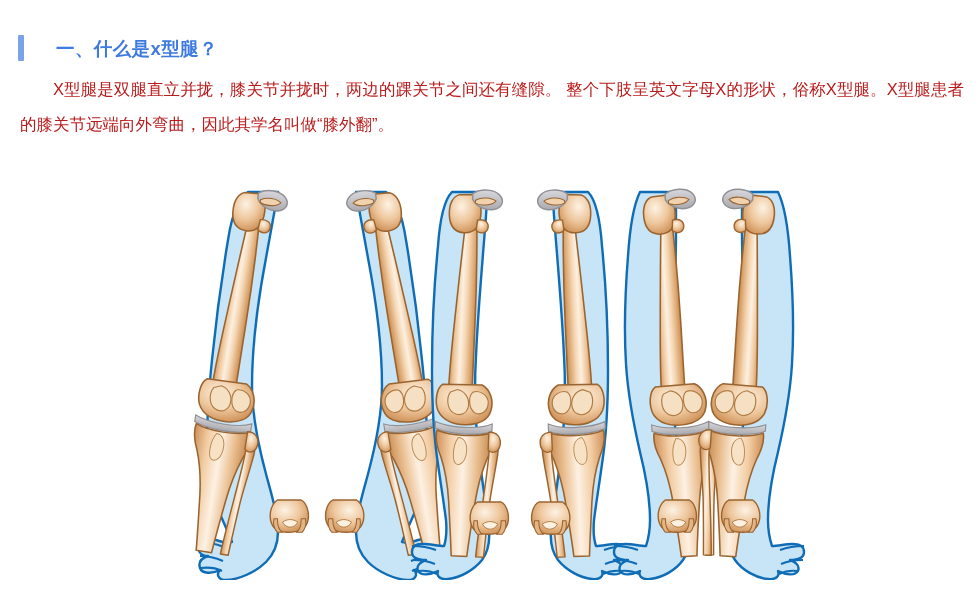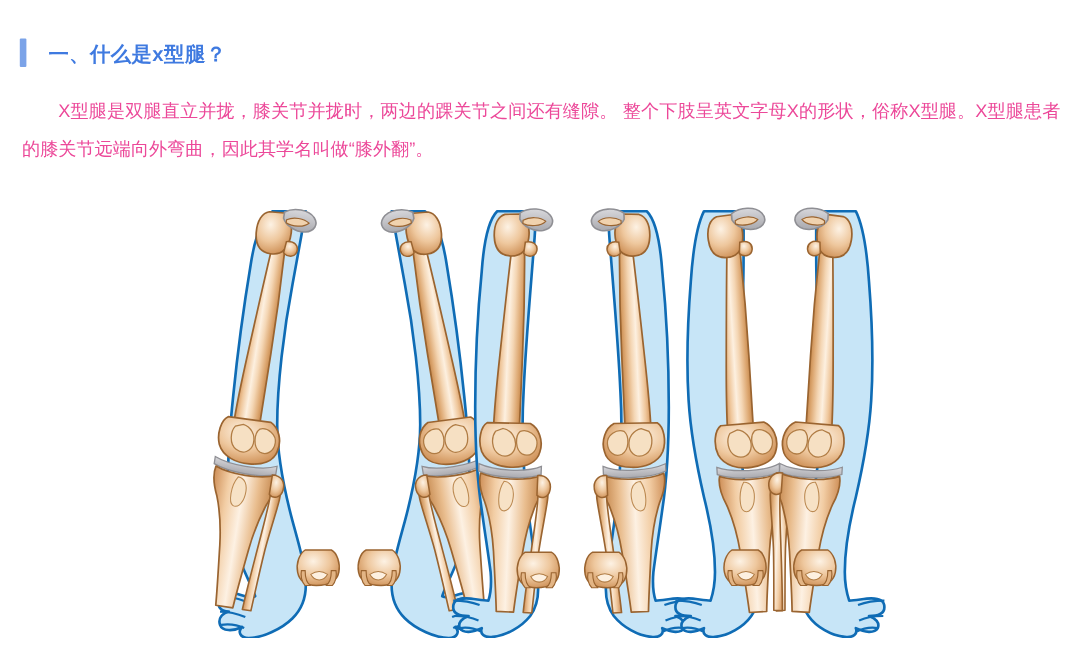--- a/index.html
+++ b/index.html
@@ -31,35 +31,35 @@
     height: 30px;
   }
   .heading-bar {
     width: 6px;
     height: 26px;
     background: #7ba3e8;
     border-radius: 1px;
     flex: 0 0 auto;
   }
   .heading-text {
-    margin-left: 20px;
+    margin-left: 32px;
     font-size: 18.5px;
     font-weight: bold;
     color: #3f7ae0;
     letter-spacing: 0.4px;
     white-space: nowrap;
   }
 
   
   .body-copy {
     position: absolute;
     left: 20px;
-    top: 84px;
+    top: 72px;
     width: 944px;
-    color: #ec4899;
+    color: #b91c1c;
     font-size: 16.5px;
     line-height: 35px;
     text-align: justify;
     text-justify: inter-ideograph;
   }
   .body-copy p {
     margin: 0;
     text-indent: 2em;
   }
 

